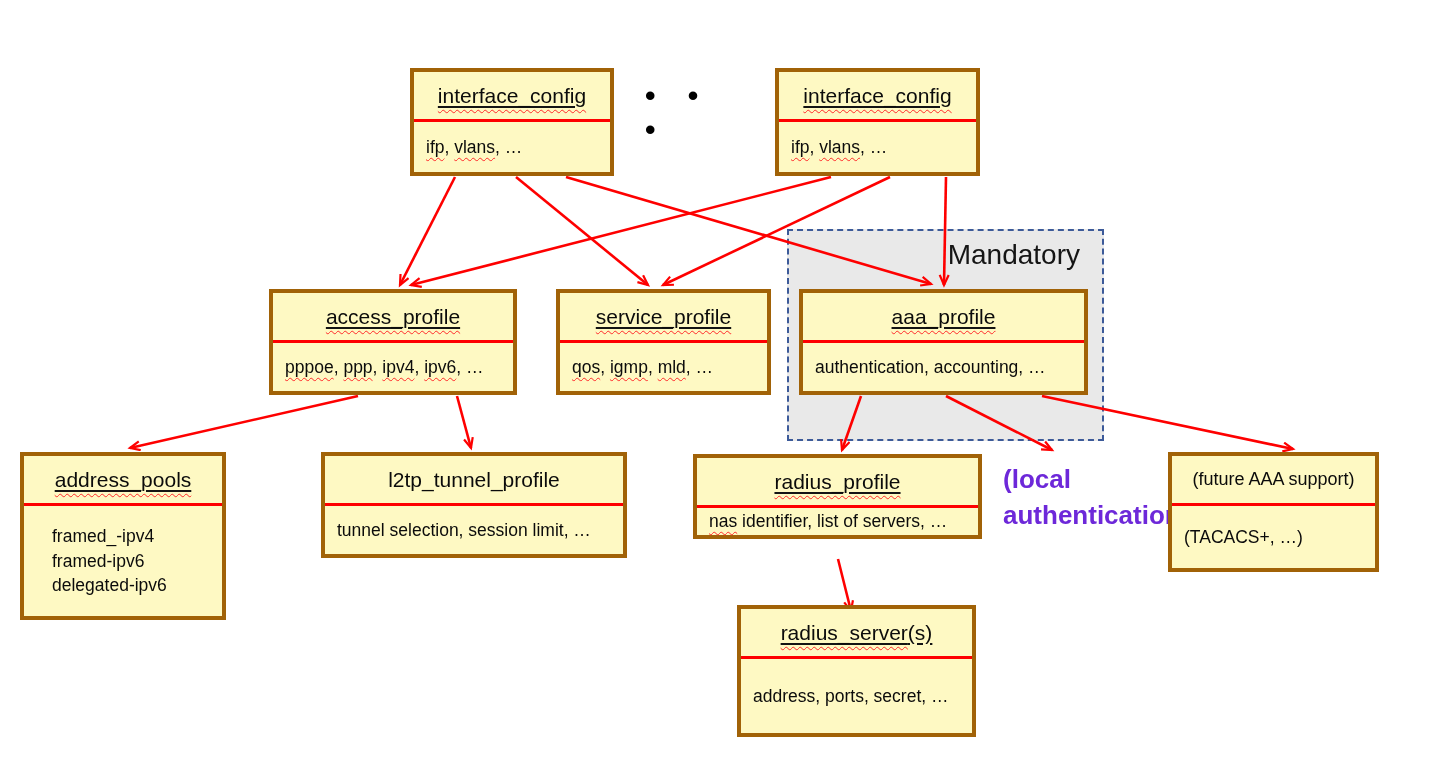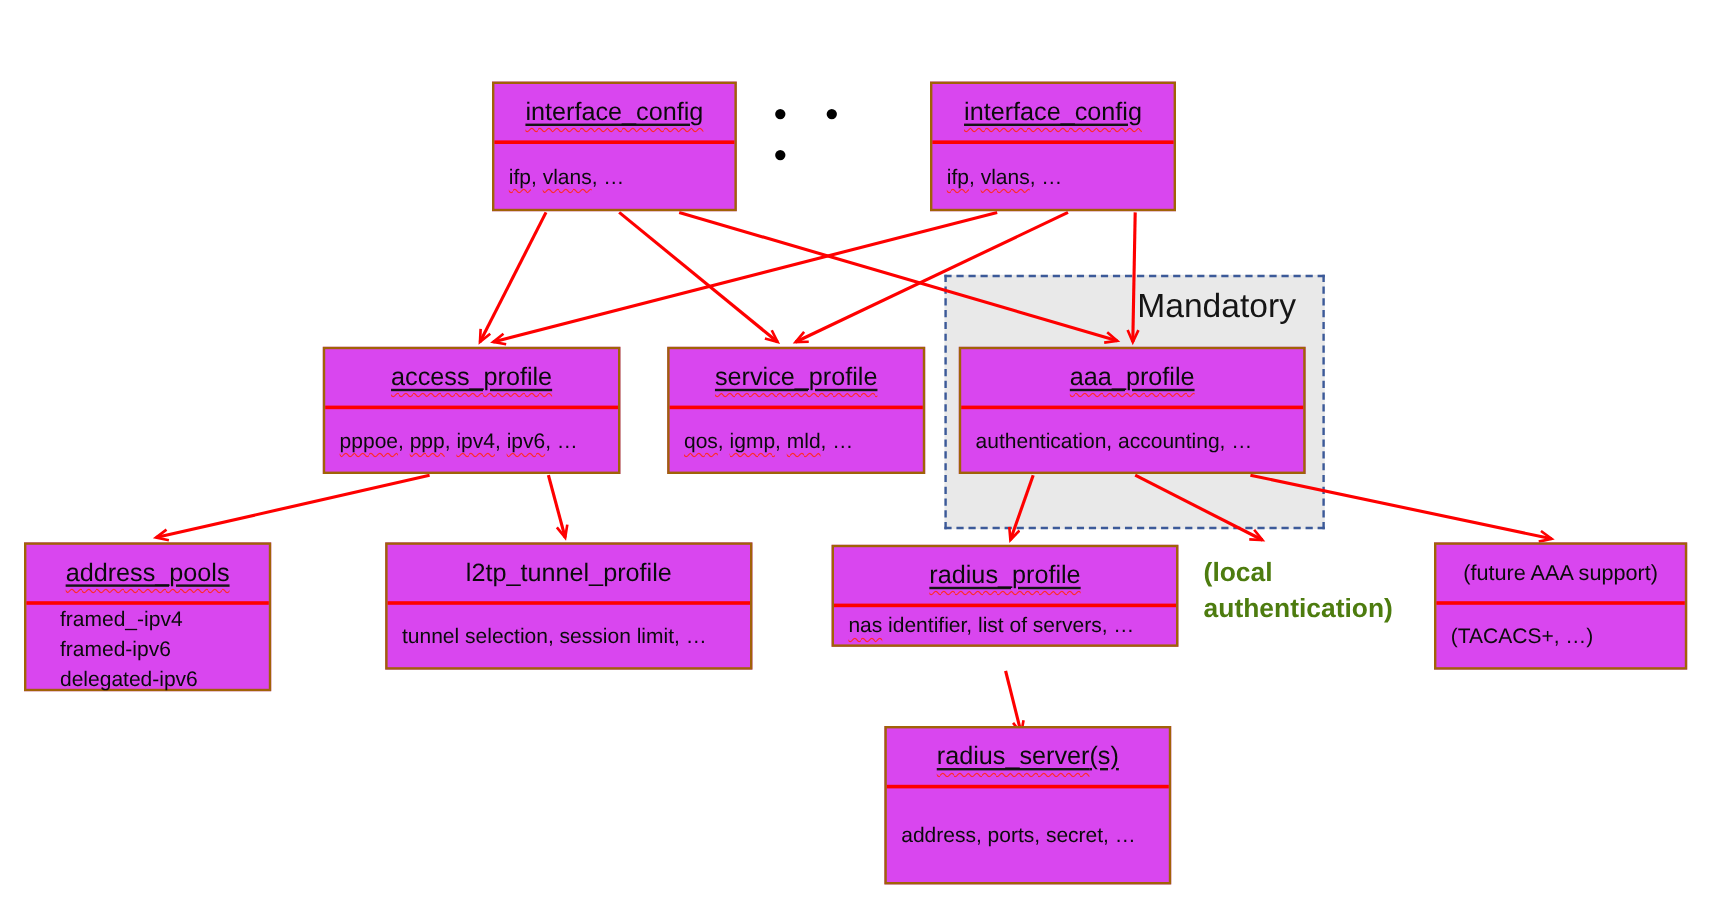--- a/index.html
+++ b/index.html
@@ -1,21 +1,21 @@
 <!DOCTYPE html>
 <html><head>
 <meta charset="utf-8">
 <style>
   html,body{margin:0;padding:0;background:#ffffff;}
   body{width:1430px;height:758px;overflow:hidden;
        font-family:"Liberation Sans","DejaVu Sans",sans-serif;color:#0b0b0b;}
   #canvas{position:relative;width:1430px;height:758px;background:#ffffff;}
 
   
-  .node{position:absolute;background:#d946ef;border:2px solid #a16207;
+  .node{position:absolute;background:#fef9c3;border:4px solid #a16207;
         box-sizing:border-box;display:flex;flex-direction:column;z-index:3;}
   .node .hd{flex:0 0 47px;border-bottom:3px solid #FE0000;
             display:flex;align-items:center;justify-content:center;
             font-size:21px;line-height:1.1;}
   .node .bd{flex:1 1 auto;display:flex;align-items:center;
             padding:0 8px 0 12px;font-size:17.5px;text-align:right;}
   .node .bd.col{flex-direction:column;align-items:flex-start;justify-content:center;
             line-height:1.42;font-size:17.5px;margin-left:16px;}
   .hd.small{font-size:18px;}
 
@@ -34,21 +34,21 @@
              z-index:1;}
   .mandatory-label{position:absolute;top:8px;right:22px;font-size:28px;color:#151515;}
 
   
   .dots{position:absolute;left:645px;top:92px;width:100px;height:42px;
         display:flex;align-items:center;justify-content:center;
         font-size:30px;font-weight:bold;letter-spacing:12px;color:#000;z-index:3;}
 
   
   .local-auth{position:absolute;left:1003px;top:462px;width:215px;
-              font-weight:bold;font-size:22px;line-height:1.38;color:#4d7c0f;z-index:3;}
+              font-weight:bold;font-size:26px;line-height:1.38;color:#6d28d9;z-index:3;}
 
   
   svg.connectors{position:absolute;left:0;top:0;z-index:2;pointer-events:none;}
 </style>
 </head>
 <body>
 
 <div id="canvas">
 
   <div class="mandatory">
@@ -117,21 +117,21 @@
 
   <div class="node" style="left:556px;top:289px;width:215px;height:106px">
     <div class="hd">
       <span class="u"><span class="wavy">service_profile</span></span>
       </div>
     <div class="bd">
       <span><span class="wavy">qos</span>, <span class="wavy">igmp</span>, <span class="wavy">mld</span>, …</span>
       </div>
   </div>
 
-  <div class="node" style="left:20px;top:452px;width:206px;height:124px">
+  <div class="node" style="left:20px;top:452px;width:206px;height:168px">
     <div class="hd">
       <span class="u"><span class="wavy">address_pools</span></span>
       </div>
     <div class="bd col">
       <span>framed_-ipv4</span>
       <span>framed-ipv6</span>
       <span>delegated-ipv6</span>
     </div>
   </div>
 
@@ -151,21 +151,21 @@
     <div class="bd">
       <span><span class="wavy">nas</span> identifier, list of servers, …</span>
       </div>
   </div>
 
   <div class="local-auth">
     <div>(local</div>
     <div>authentication)</div>
   </div>
 
-  <div class="node" style="left:1195px;top:452px;width:211px;height:106px">
+  <div class="node" style="left:1168px;top:452px;width:211px;height:120px">
     <div class="hd small">
       <span>(future AAA support)</span>
       </div>
     <div class="bd">
       <span>(TACACS+, …)</span>
       </div>
   </div>
 
   <div class="node" style="left:737px;top:605px;width:239px;height:132px">
     <div class="hd">

